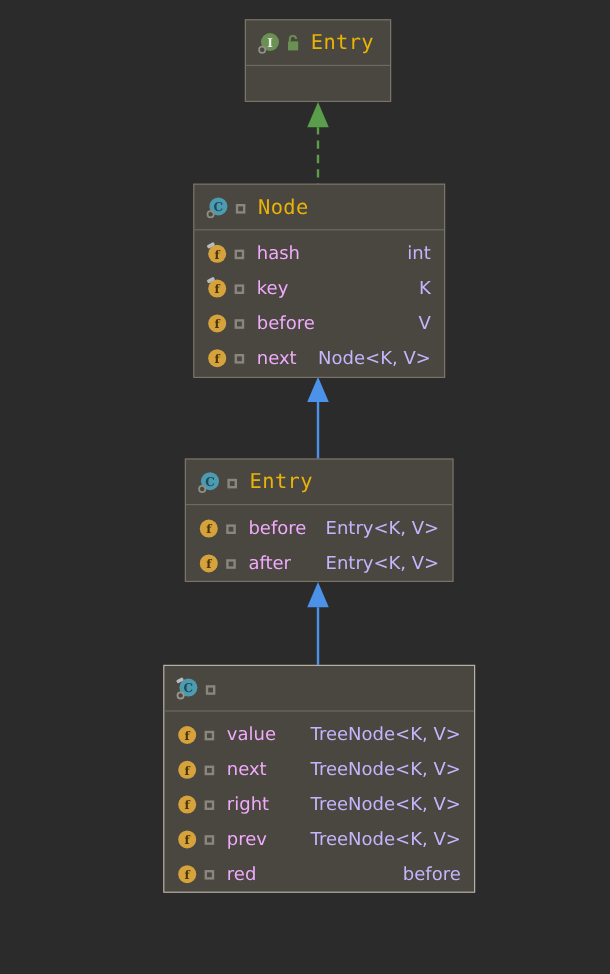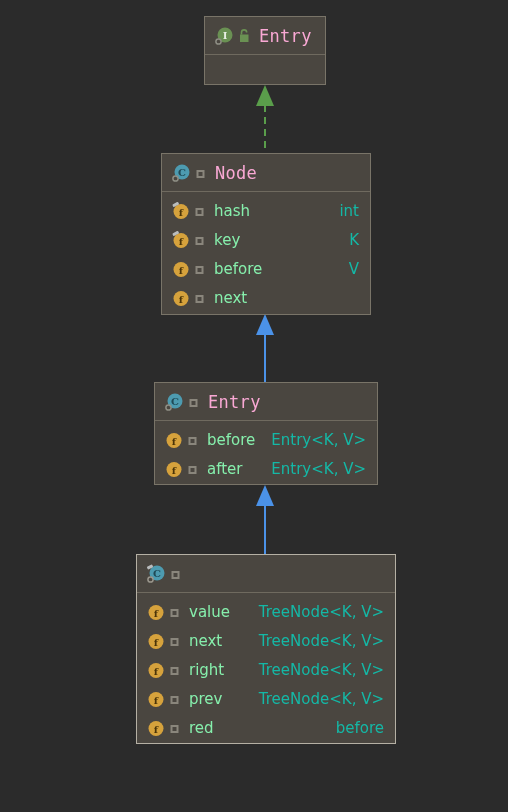--- a/index.html
+++ b/index.html
@@ -45,21 +45,21 @@
     padding: 0 10px 0 9px;
     box-sizing: border-box;
   }
   .umlbox.has-body .box-header {
     border-bottom: 1px solid #6f6a5f;
   }
 
   .box-title {
     font-family: "DejaVu Sans Mono", monospace;
     font-size: 17px;
-    color: #f9a8d4;
+    color: #eab308;
     letter-spacing: 0.3px;
     white-space: nowrap;
   }
 
   .empty-body {
     height: 32px;
   }
 
   .box-body {
     padding: 4px 0 5px 0;
@@ -69,27 +69,27 @@
     display: flex;
     align-items: center;
     height: 29px;
     padding: 0 11px 0 9px;
     box-sizing: border-box;
   }
 
   .field-name {
     font-family: "DejaVu Sans", sans-serif;
     font-size: 15px;
-    color: #86efac;
+    color: #f0abfc;
     white-space: nowrap;
   }
   .field-type {
     font-family: "DejaVu Sans", sans-serif;
     font-size: 15px;
-    color: #14b8a6;
+    color: #c4b5fd;
     white-space: nowrap;
     margin-left: auto;
     padding-left: 10px;
   }
 
   
   .icon {
     display: inline-flex;
     align-items: center;
     justify-content: center;
@@ -230,20 +230,21 @@
             <circle cx="10" cy="10.5" r="7.5" fill="#d6a23c"></circle>
             <text x="10" y="14.5" text-anchor="middle" font-family="DejaVu Serif, serif" font-size="10" font-weight="bold" fill="#4a3408">f</text>
           </svg>
         </span>
         <span class="icon icon-vis">
           <svg width="13" height="20" viewBox="0 0 13 20">
             <rect x="3.5" y="8" width="6" height="6" fill="none" stroke="#8a867c" stroke-width="2"></rect>
           </svg>
         </span>
         <span class="field-name">next</span>
+        <span class="field-type">Node&lt;K, V&gt;</span>
       </div>
 
     </div>
   </div>
 
   <div class="umlbox has-body" style="left:154px; top:382px; width:224px; height:103px;">
     <div class="box-header">
       <span class="icon icon-kind">
         <svg width="20" height="20" viewBox="0 0 20 20">
           <circle cx="11" cy="9" r="7.5" fill="#4d9bb0"></circle>

